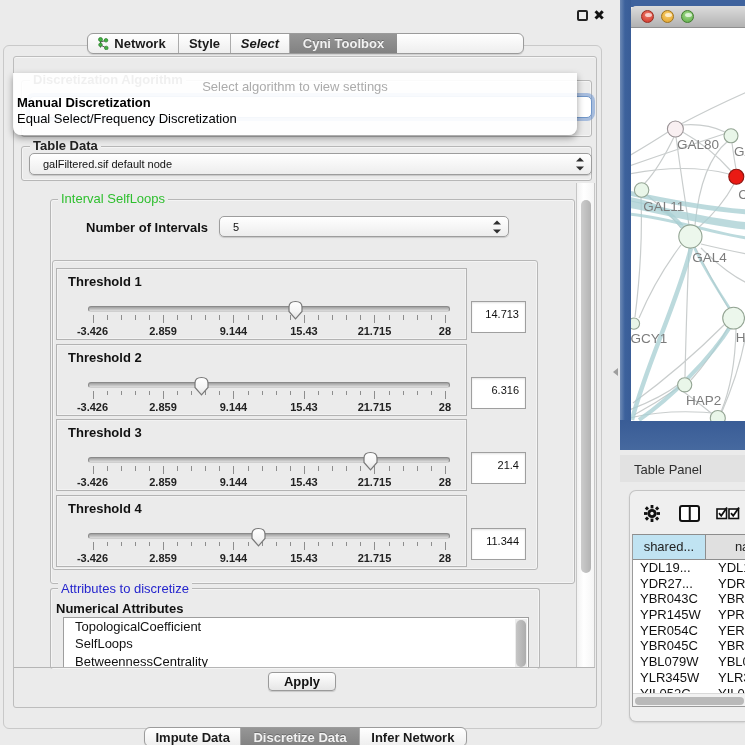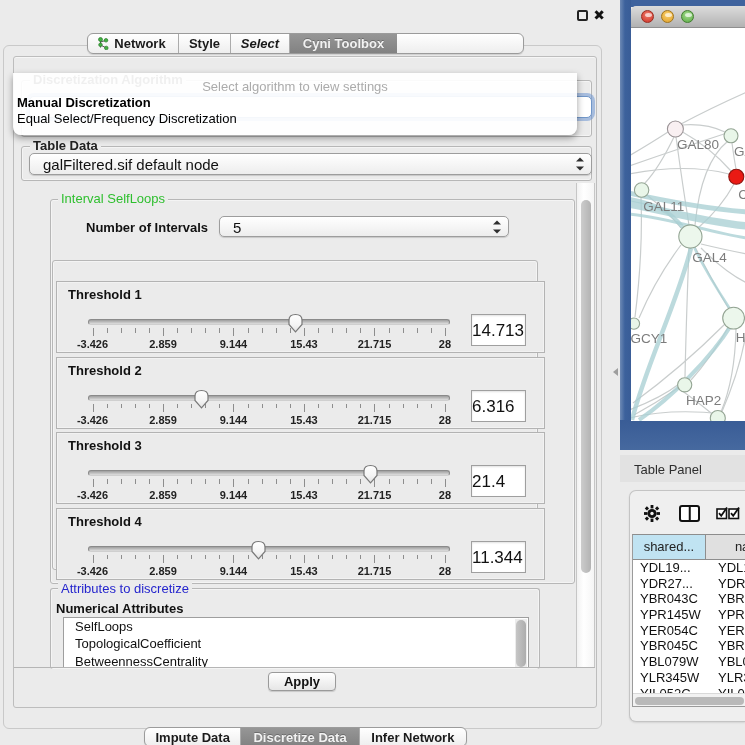--- a/index.html
+++ b/index.html
@@ -29,37 +29,37 @@
   #outer-panel{left:3px;top:45px;width:599px;height:684px;border:1px solid #c9c9c9;border-radius:6px;}
   #inner-panel{left:13px;top:56px;width:584px;height:652px;border:1px solid #bdbdbd;border-radius:3px;
     box-shadow:inset 0 1px 0 #f6f6f6;}
 
   
   .group{border:1px solid #b7b7b7;border-radius:3px;box-shadow:inset 0 0 0 1px #f4f4f4;}
   .gtitle{position:absolute;font-size:13px;background:#ebebeb;padding:0 3px;line-height:14px;}
 
   
   .combo{background:linear-gradient(#ffffff,#ededed);border:1px solid #9d9d9d;border-radius:5px;
-    box-shadow:0 1px 1px rgba(0,0,0,.15);font-size:15px;color:#111;text-align:right;}
+    box-shadow:0 1px 1px rgba(0,0,0,.15);font-size:11px;color:#111;text-align:right;}
   .combo .cval{position:absolute;left:13px;top:50%;transform:translateY(-50%);white-space:nowrap;}
   .combo .arrows{position:absolute;right:7px;top:50%;transform:translateY(-50%);width:8px;height:13px;}
   .combo .arrows:before,.combo .arrows:after{content:"";position:absolute;left:0;border-left:4px solid transparent;
     border-right:4px solid transparent;}
   .combo .arrows:before{top:0;border-bottom:4.5px solid #2e2e2e;}
   .combo .arrows:after{bottom:0;border-top:4.5px solid #2e2e2e;}
 
   
-  .thr-panel{position:absolute;left:56px;width:489px;height:72px;border:1px solid #b3b3b3;
-    box-shadow:inset 0 0 0 1px #f2f2f2;background:#ebebeb;margin-top:13px;}
+  .thr-panel{position:absolute;left:56px;width:411px;height:72px;border:1px solid #b3b3b3;
+    box-shadow:inset 0 0 0 1px #f2f2f2;background:#ebebeb;}
   .thr-label{position:absolute;left:11px;top:5px;font-size:13px;font-weight:bold;color:#111;}
   .thr-track{position:absolute;left:31px;top:37px;width:362px;height:6px;border-radius:3px;
     background:linear-gradient(#9e9e9e,#dedede);border:1px solid #8a8a8a;border-bottom-color:#cfcfcf;}
   .thr-valuebox{position:absolute;left:414px;top:32px;width:55px;height:32px;background:#fff;
-    border:1px solid #9f9f9f;box-shadow:inset 0 1px 2px rgba(0,0,0,.12);font-size:17px;color:#111;
-    text-align:left;padding:6px 6px 0 0;}
+    border:1px solid #9f9f9f;box-shadow:inset 0 1px 2px rgba(0,0,0,.12);font-size:11px;color:#111;
+    text-align:right;padding:6px 6px 0 0;}
   .tick{position:absolute;width:1px;background:#8d8d8d;}
   .tick-label{position:absolute;font-size:11px;font-weight:bold;color:#222;transform:translateX(-50%);
     white-space:nowrap;}
   .thumb{position:absolute;width:17px;height:20px;}
 
   
   #attr-list{left:63px;top:617px;width:466px;height:51px;background:#fff;border:1px solid #9e9e9e;
     border-bottom:none;overflow:hidden;}
   #attr-list .item{font-size:13px;color:#111;padding-left:11px;height:17.3px;line-height:17.3px;}
   #attr-scroll{position:absolute;right:1px;top:1px;width:12px;height:49px;background:#ececec;}
@@ -377,22 +377,22 @@
           </svg></div>
         <div class="thr-valuebox">11.344</div>
       </div>
     </div>
 
   <div class="abs group" style="left:50px;top:588px;width:490px;height:81px;border-bottom:none;"></div>
   <div class="gtitle abs" style="left:58px;top:582px;color:#2525cd;">Attributes to discretize</div>
   <div class="abs" style="left:56px;top:601px;font-size:13px;font-weight:bold;color:#111;">Numerical Attributes</div>
   <div id="attr-list" class="abs">
     <div id="attr-items">
+        <div class="item">TopologicalCoefficient</div>
         <div class="item">SelfLoops</div>
-        <div class="item">TopologicalCoefficient</div>
         <div class="item">BetweennessCentrality</div>
       </div>
     <div id="attr-scroll">
       <div class="thumb2"></div>
     </div>
   </div>
 
   <div id="main-scroll" class="abs">
     <div class="thumb2"></div>
   </div>

